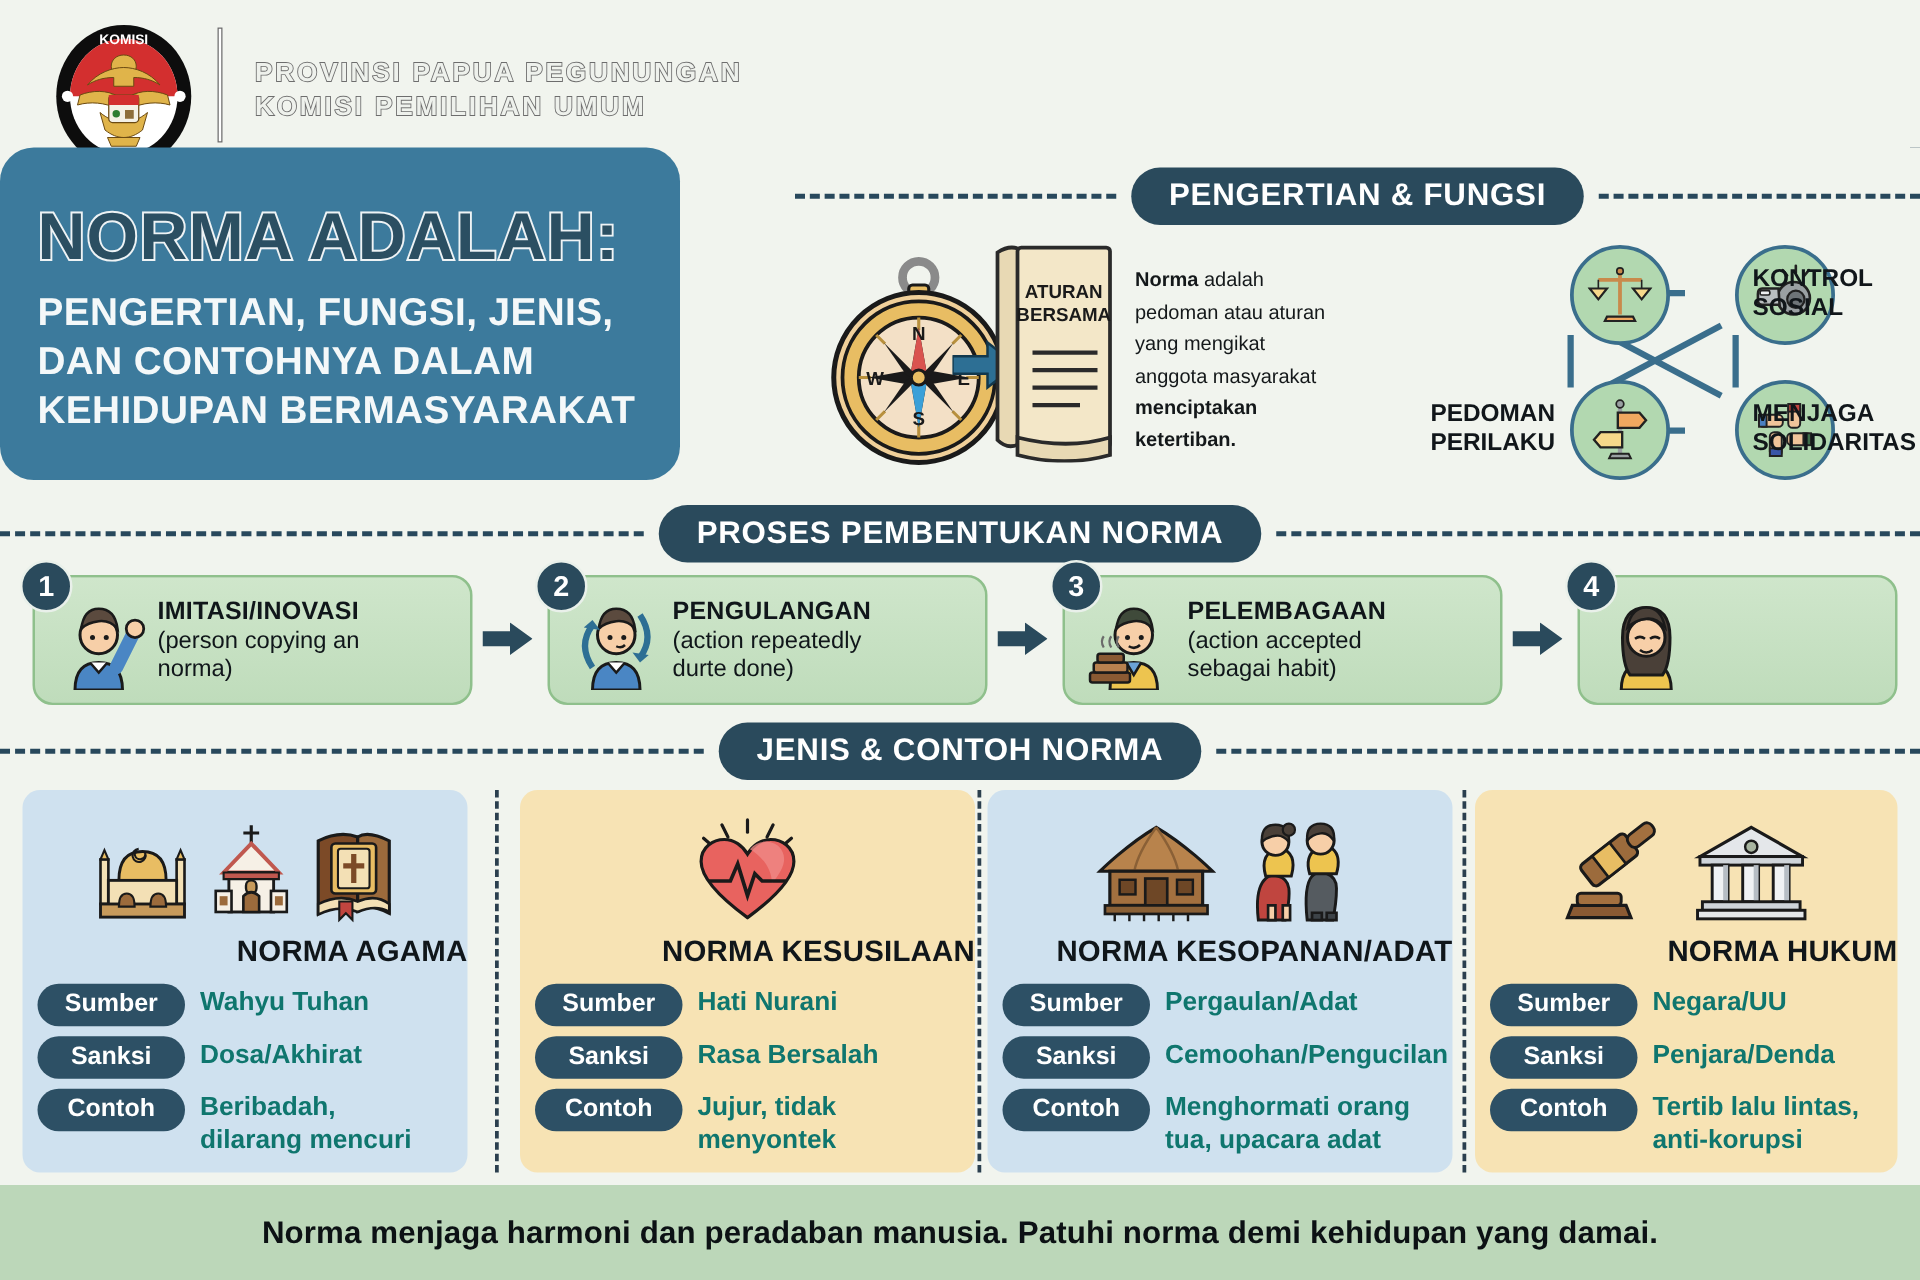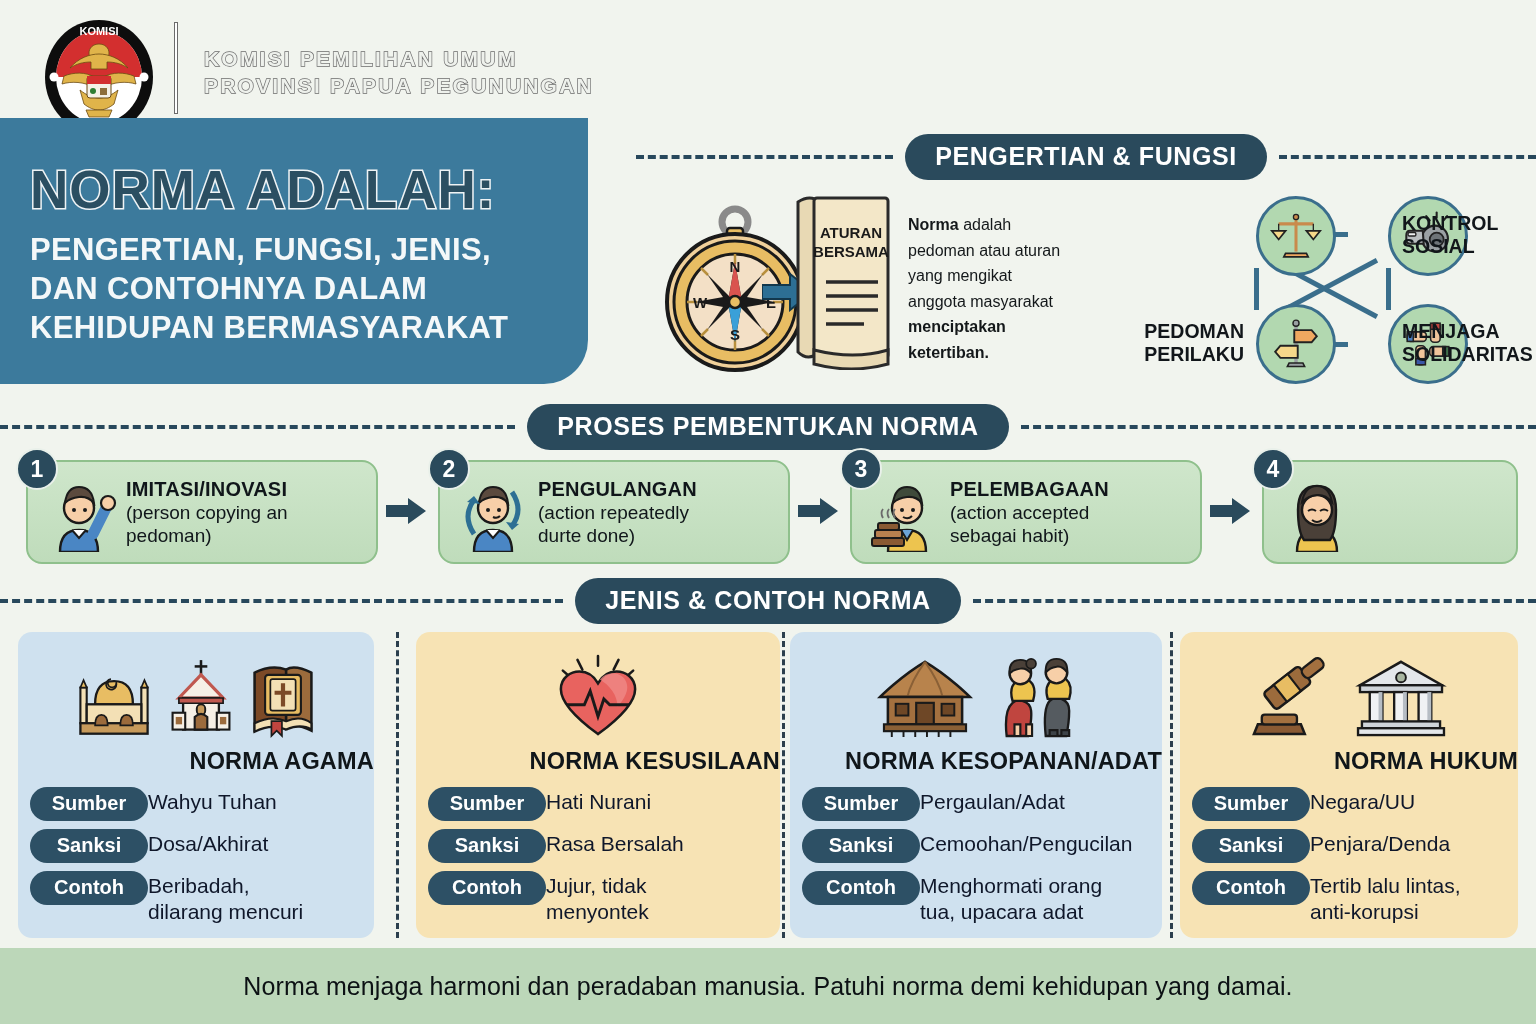--- a/index.html
+++ b/index.html
@@ -23,22 +23,22 @@
   .hdr-line{
     font-size:21px;font-weight:bold;letter-spacing:2.2px;line-height:27px;
     color:#eef1ec;
     -webkit-text-stroke:1.4px #6d6d6d;
     paint-order:stroke fill;
     font-family:"Liberation Sans", sans-serif;
   }
 
   
   .title-panel{
-    position:absolute;left:0;top:118px;width:588px;height:266px;
-    background:#3c7a9c;border-bottom-right-radius:44px;
+    position:absolute;left:0;top:118px;width:544px;height:266px;
+    background:#3c7a9c;border-bottom-right-radius:44px;border-radius:27px;
   }
   .title-main{
     position:absolute;left:30px;top:44px;
     font-size:53px;font-weight:bold;letter-spacing:1px;line-height:56px;
     color:#2b4f62;
     -webkit-text-stroke:3px #eef3f5;
     paint-order:stroke fill;
   }
   .title-sub{
     position:absolute;left:30px;top:112px;width:560px;
@@ -115,31 +115,31 @@
     margin-top:10px;letter-spacing:0.2px;
   }
   .rows{margin-top:12px;padding:0 10px 0 12px;}
   .row{display:flex;align-items:flex-start;margin-bottom:8px;}
   .pill{
     background:#2d5065;color:#ffffff;border-radius:18px;
     font-size:20px;font-weight:bold;
     padding:5px 0 6px 0;text-align:center;width:118px;flex:none;
   }
   .row-val{
-    font-size:21px;line-height:26px;color:#0f172a;font-weight:normal;
+    margin-left:12px;font-size:21px;line-height:26px;color:#0f766e;font-weight:bold;
     padding-top:2px;
   }
   .vdash{position:absolute;top:0;width:0;height:306px;border-left:3px dashed #2b3f4e;}
 
   
   .footer{
     position:absolute;left:0;bottom:0;width:1536px;height:76px;
     background:#bcd7b9;display:flex;align-items:center;justify-content:center;
   }
-  .footer-txt{font-size:25px;font-weight:normal;color:#0c1114;letter-spacing:0.1px;}
+  .footer-txt{font-size:25px;font-weight:bold;color:#0c1114;letter-spacing:0.1px;}
 </style>
 </head>
 <body>
 
 <div class="page">
 
   <div class="edge-strip"></div>
 
   <div class="header">
     <div class="kpu-logo">
@@ -160,22 +160,22 @@
         <rect x="47" y="58" width="24" height="22" rx="3" fill="#f4f1e6" stroke="#6b4a12" stroke-width="1"></rect>
         <rect x="47" y="58" width="24" height="8" fill="#d32f2f"></rect>
         <circle cx="53" cy="73" r="3" fill="#2e7d32"></circle>
         <rect x="60" y="70" width="7" height="7" fill="#8d6e3a"></rect>
         <text x="59" y="17" font-size="11" font-weight="bold" fill="#ffffff" text-anchor="middle" font-family="Liberation Sans, sans-serif">KOMISI</text>
         <text x="59" y="113" font-size="8.5" font-weight="bold" fill="#ffffff" text-anchor="middle" font-family="Liberation Sans, sans-serif">PEMILIHAN UMUM</text>
       </svg>
     </div>
     <div class="hdr-divider"></div>
     <div class="hdr-text">
+      <div class="hdr-line">PROVINSI PAPUA PEGUNUNGAN</div>
       <div class="hdr-line">KOMISI PEMILIHAN UMUM</div>
-      <div class="hdr-line">PROVINSI PAPUA PEGUNUNGAN</div>
     </div>
   </div>
 
   <div class="title-panel">
     <div class="title-main">NORMA ADALAH:</div>
     <div class="title-sub">
       <div>PENGERTIAN, FUNGSI, JENIS,</div>
       <div>DAN CONTOHNYA DALAM</div>
       <div>KEHIDUPAN BERMASYARAKAT</div>
     </div>
@@ -340,21 +340,21 @@
           <path d="M21 31 q2-16 14-16 q13 0 15 16 q-6-7-15-6 q-9 1-14 6z" fill="#5b4a3e" stroke="#1a1a1a" stroke-width="2"></path>
           <circle cx="30" cy="38" r="2" fill="#1a1a1a"></circle>
             <circle cx="41" cy="38" r="2" fill="#1a1a1a"></circle>
           <path d="M49 62 L62 36" stroke="#4a86c4" stroke-width="11" stroke-linecap="round"></path>
           <circle cx="64" cy="31" r="7" fill="#f7cfa8" stroke="#1a1a1a" stroke-width="2.2"></circle>
         </svg>
       </div>
       <div class="step-txt">
         <div class="step-title">IMITASI/INOVASI</div>
         <div class="step-desc">(person copying an</div>
-        <div class="step-desc">pedoman)</div>
+        <div class="step-desc">norma)</div>
       </div>
     </div>
 
     <div class="arrow-step" style="left:372px;">
       <svg viewBox="0 0 40 26" width="40" height="26">
           <path d="M0 7 H22 V0 L40 13 L22 26 V19 H0 Z" fill="#2a4a5c"></path>
         </svg>
     </div>
 
     <div class="step" style="left:424px;width:348px;">

